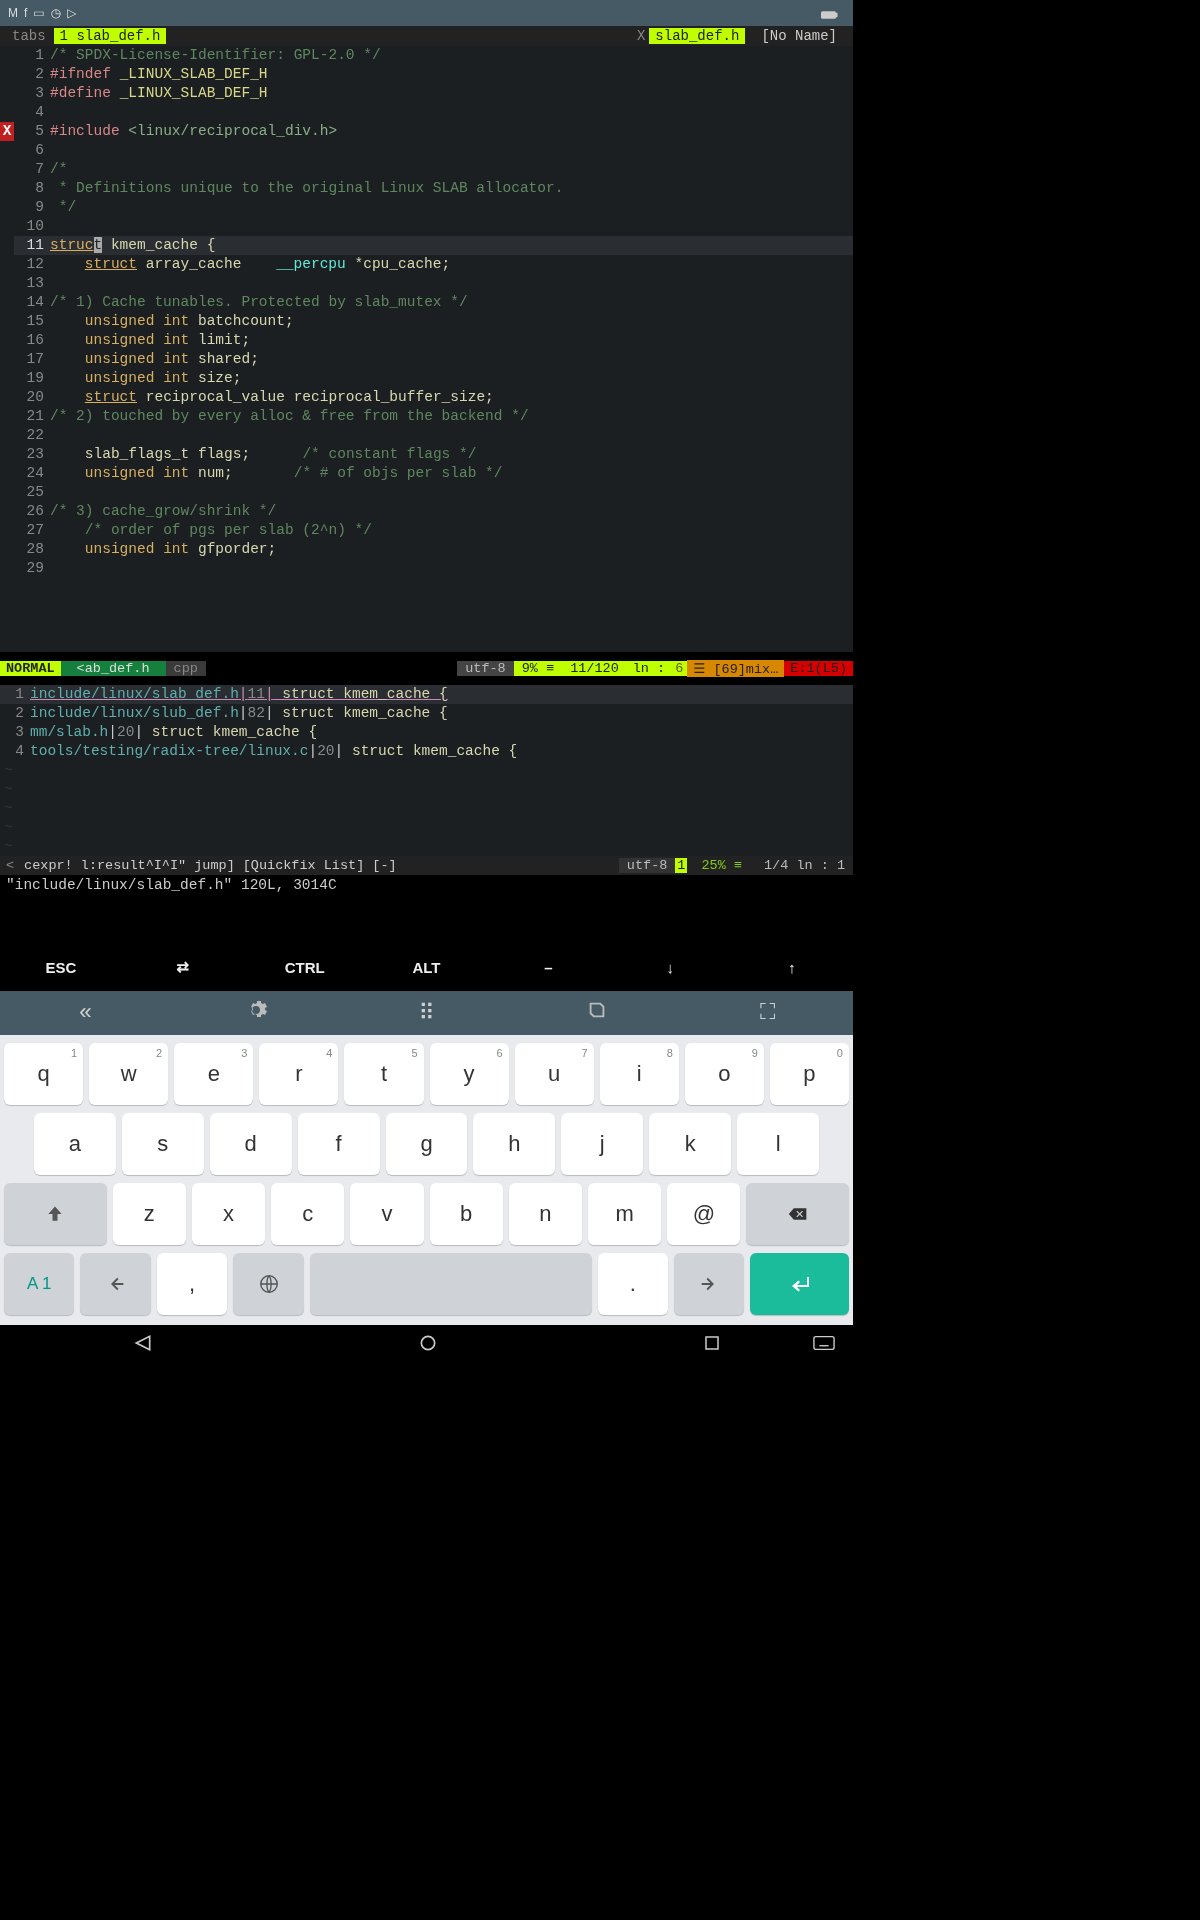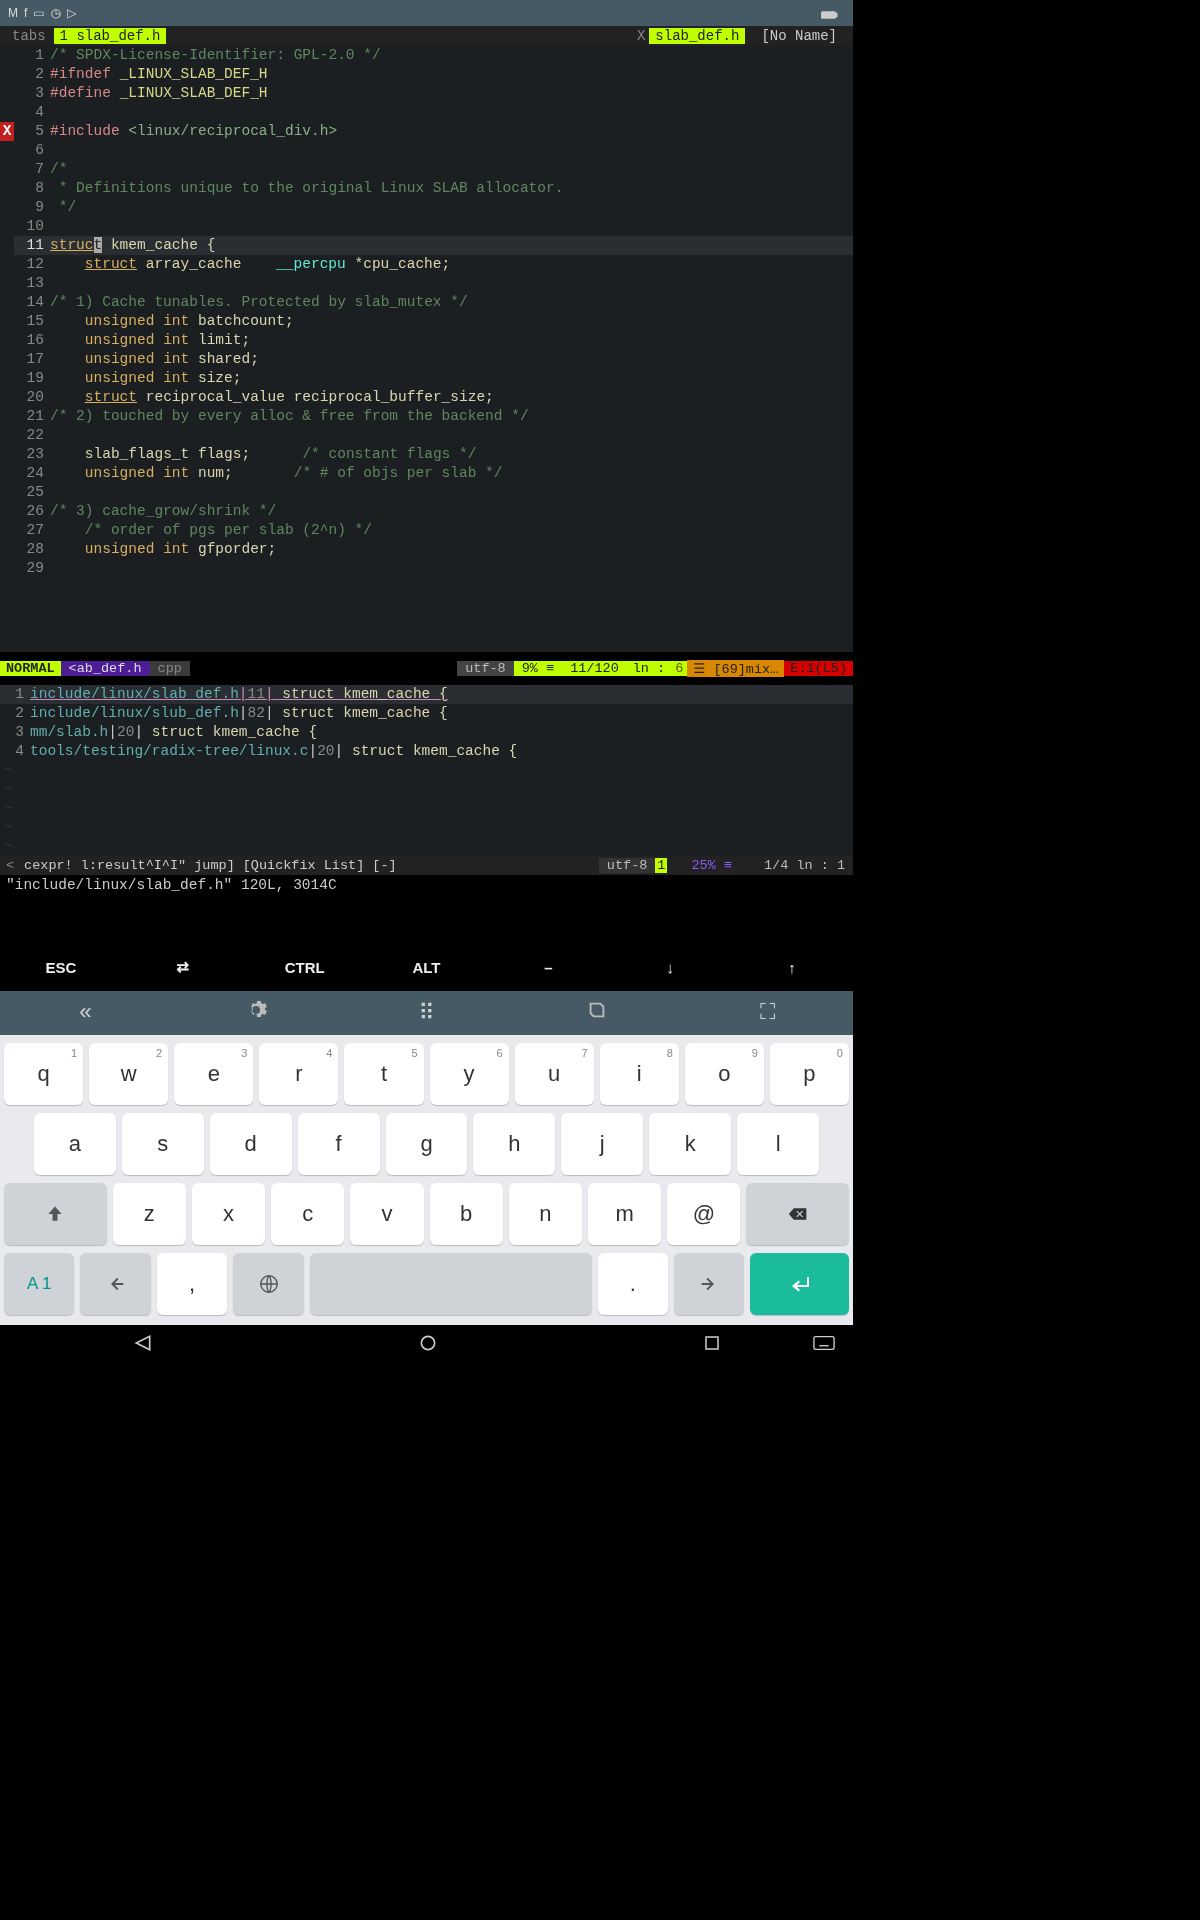--- a/index.html
+++ b/index.html
@@ -80,21 +80,21 @@
 .c-normal { color: #d7d7af; }
 .cursor-block { background: #aaa; color: #222; }
 
 .airline {
   display: flex;
   height: 33px;
   font-size: 13.5px;
   align-items: center;
 }
 .al-mode { background: #bfff00; color: #222; padding: 0 6px; font-weight: bold; }
-.al-file { background: #4c1d95; color: #ddd; padding: 0 8px; }
+.al-file { background: #15803d; color: #ddd; padding: 0 16px; }
 .al-ft { background: #3a3a3a; color: #888; padding: 0 8px; }
 .al-mid { flex: 1; background: #222; }
 .al-enc { background: #444; color: #bbb; padding: 0 8px; }
 .al-pos { background: #bfff00; color: #222; padding: 0 8px; }
 .al-ln { background: #bfff00; color: #222; padding: 0 6px; }
 .al-col { background: #bfff00; color: #5f5f00; padding: 0 4px; }
 .al-warn { background: #d78700; color: #222; padding: 0 6px; }
 .al-err { background: #d70000; color: #222; padding: 0 6px; }
 
 .quickfix {
@@ -117,21 +117,21 @@
   font-size: 13.5px;
   align-items: center;
   background: #222;
 }
 .qf-s-lt { color: #888; padding: 0 6px; }
 .qf-s-expr { color: #ccc; padding: 0 4px; }
 .qf-s-title { color: #ccc; padding: 0 4px; }
 .qf-s-mid { flex: 1; }
 .qf-s-enc { color: #bbb; padding: 0 8px; background: #333; }
 .qf-s-cur { background: #bfff00; color: #222; padding: 0 2px; }
-.qf-s-pct { color: #8b5cf6; padding: 0 24px; }
+.qf-s-pct { color: #84cc16; padding: 0 14px; }
 .qf-s-pos { color: #bbb; padding: 0 8px; }
 
 .cmdline {
   background: #000;
   color: #ccc;
   height: 38px;
   font-size: 14.5px;
   padding: 2px 6px;
 }
 

